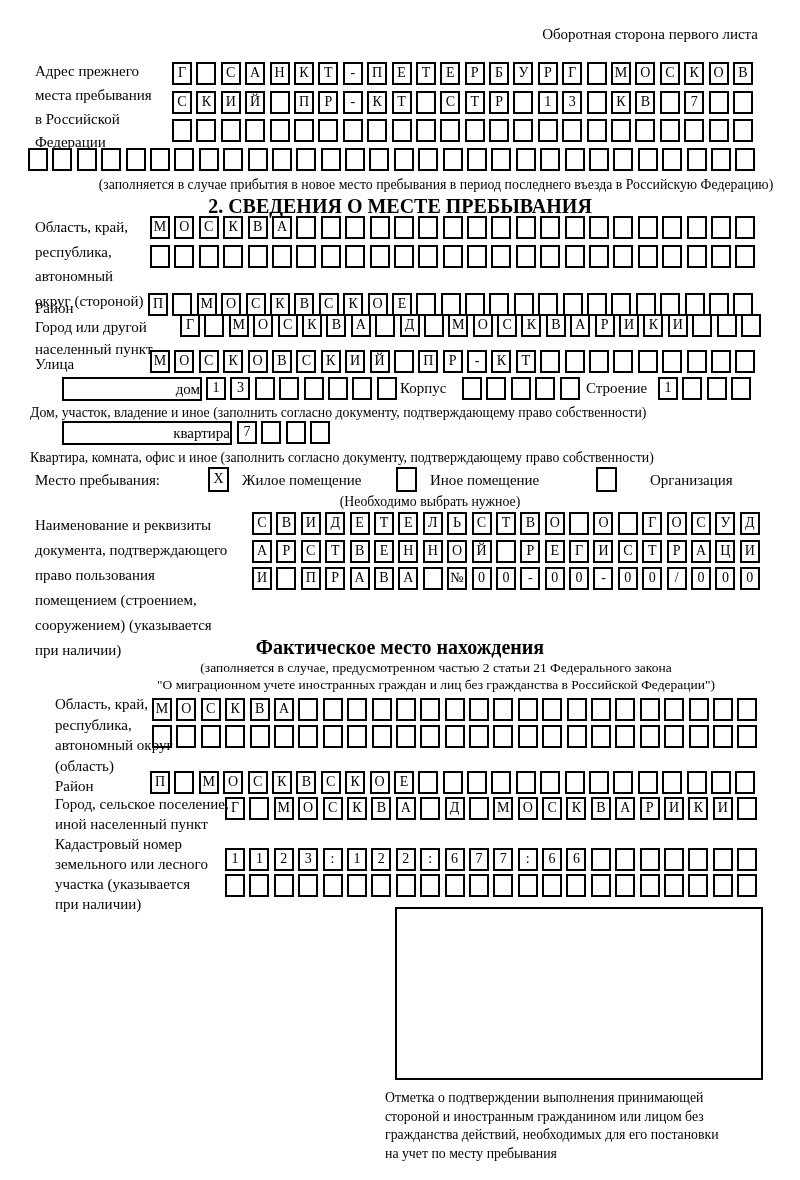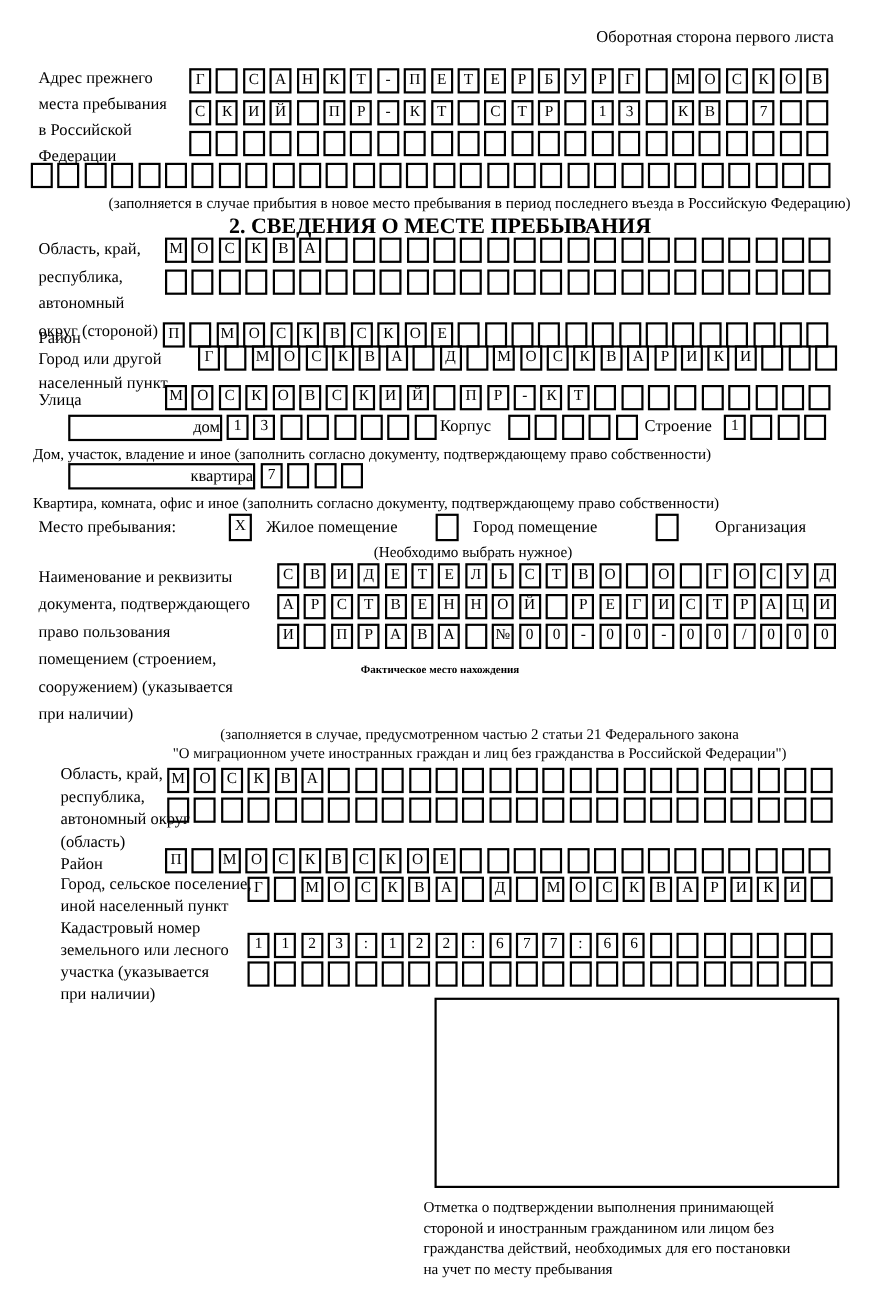--- a/index.html
+++ b/index.html
@@ -347,21 +347,21 @@
         <span class="cell"></span>
       </div>
   </div>
   <div class="caption" style="left:30px;top:449px">Квартира, комната, офис и иное (заполнить согласно документу, подтверждающему право собственности)</div>
 
   <div class="fieldline" style="top:469px">
     <div class="inltext" style="left:35px">Место пребывания:</div>
     <div class="checkbox" style="left:208px">X</div>
     <div class="inltext" style="left:242px">Жилое помещение</div>
     <div class="checkbox" style="left:396px"></div>
-    <div class="inltext" style="left:430px">Город помещение</div>
+    <div class="inltext" style="left:430px">Иное помещение</div>
     <div class="checkbox" style="left:596px"></div>
     <div class="inltext" style="left:650px">Организация</div>
   </div>
   <div class="caption" style="left:230px;top:493px;width:400px;text-align:center">(Необходимо выбрать нужное)</div>
 
   <div class="lbl" style="left:35px;top:513px;line-height:25px">
       <div class="line">Наименование и реквизиты</div>
       <div class="line">документа, подтверждающего</div>
       <div class="line">право пользования</div>
       <div class="line">помещением (строением,</div>
@@ -431,21 +431,21 @@
       <span class="cell">0</span>
       <span class="cell">-</span>
       <span class="cell">0</span>
       <span class="cell">0</span>
       <span class="cell">/</span>
       <span class="cell">0</span>
       <span class="cell">0</span>
       <span class="cell">0</span>
     </div>
 
-  <div class="title" style="top:604px;font-size:10px">Фактическое место нахождения</div>
+  <div class="title" style="top:636px;font-size:20px">Фактическое место нахождения</div>
   <div class="caption center" style="top:659px;font-size:13.5px">(заполняется в случае, предусмотренном частью 2 статьи 21 Федерального закона</div>
   <div class="caption center" style="top:676px;font-size:13.5px">"О миграционном учете иностранных граждан и лиц без гражданства в Российской Федерации")</div>
 
   <div class="lbl" style="left:55px;top:694px;line-height:20.7px">
       <div class="line">Область, край,</div>
       <div class="line">республика,</div>
       <div class="line">автономный округ</div>
       <div class="line">(область)</div>
     </div>
   <div class="cellrow" style="left:152px;top:698px">

